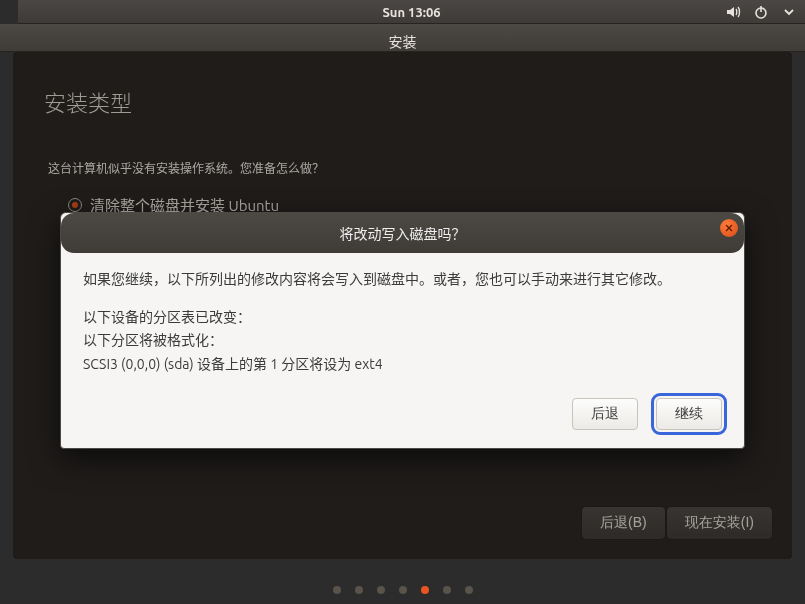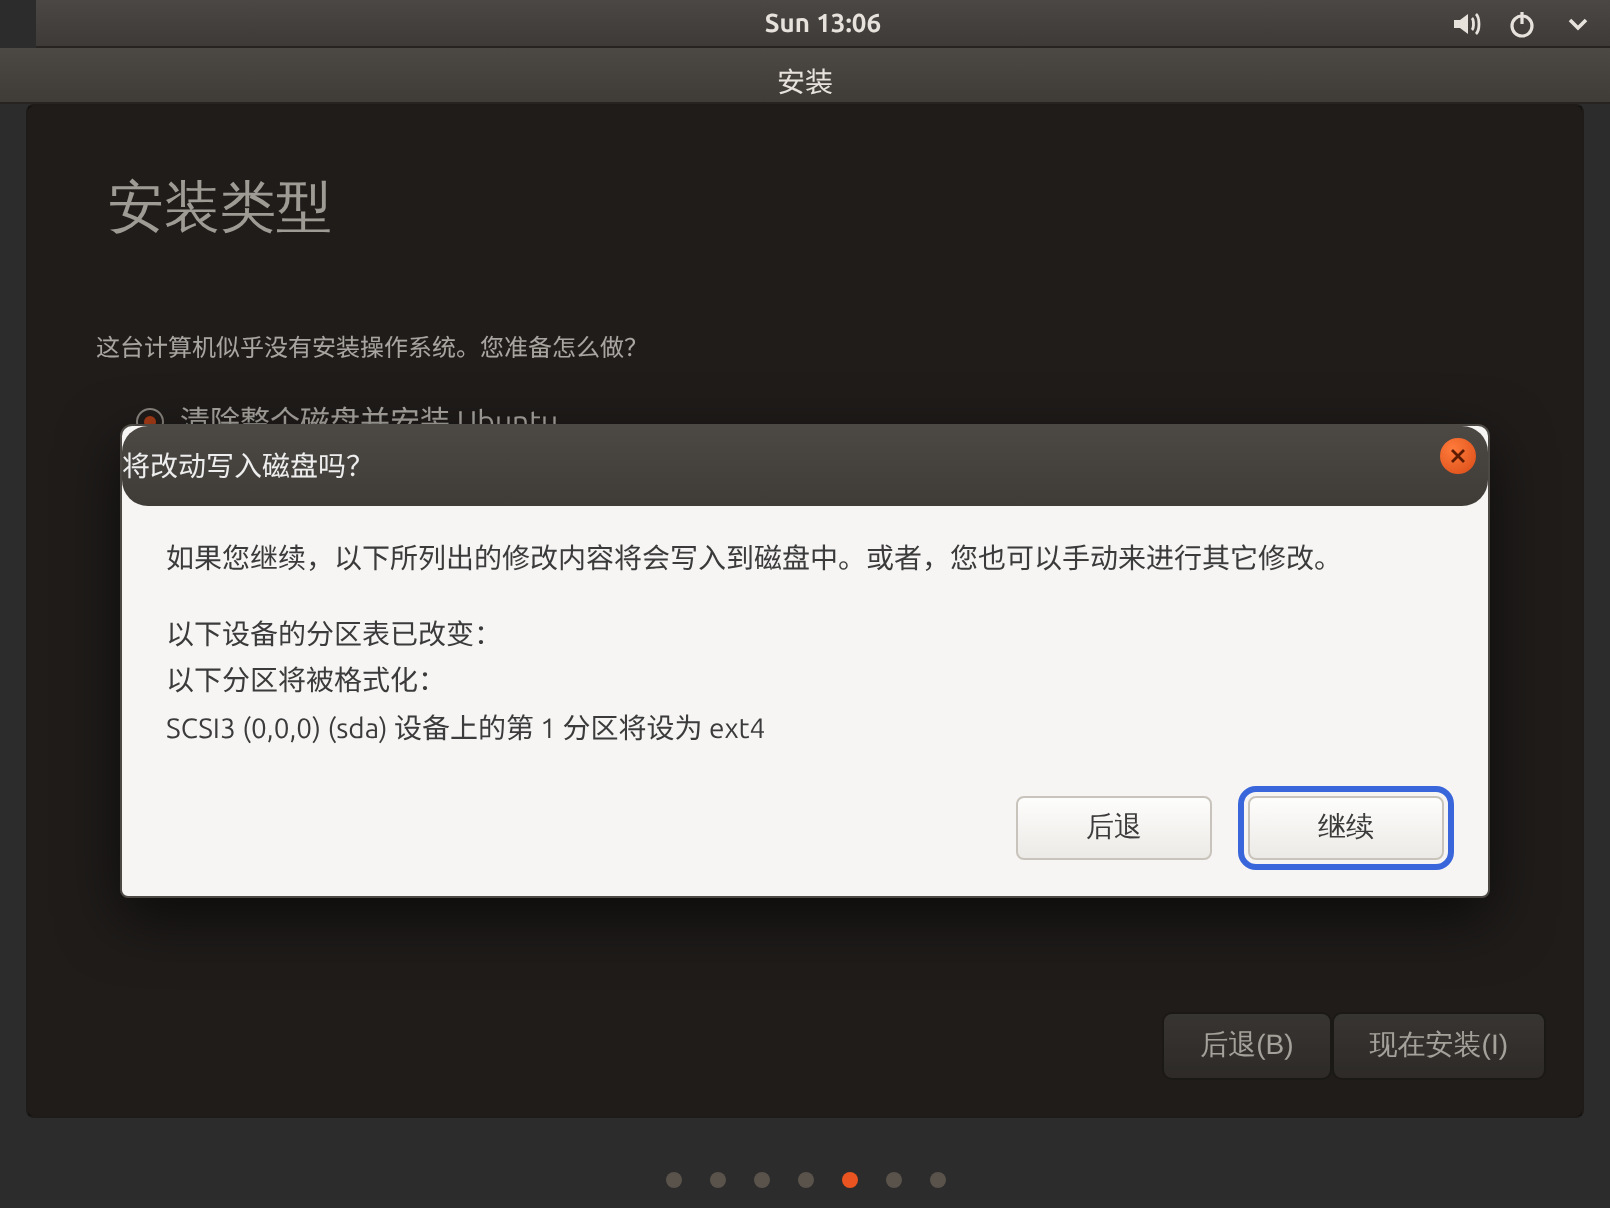--- a/index.html
+++ b/index.html
@@ -18,21 +18,21 @@
   
   .titlebar { position: absolute; top: 24px; left: 0; right: 0; height: 28px;
               background: linear-gradient(#4c4945,#3f3c38);
               color: #e7e2dc; font-size: 14px; display:flex; align-items:flex-end; justify-content:center;
               border-bottom:1px solid #262321;}
   
   
   .panel { position:absolute; top:52px; left:13px; right:13px; bottom:45px;
            background:#2c2825; border:1px solid #1e1b18; border-radius:4px; color:#eae6df;}
   .panel-inner { padding: 32px 20px 20px 20px; }
-  h1.page-title { font-size: 28px; font-weight: 300; color:#dcd6ce; margin-bottom: 42px; margin-left: 20px; font-family: Liberation Mono, monospace;}
+  h1.page-title { font-size: 22px; font-weight: 300; color:#dcd6ce; margin-bottom: 42px; margin-left: 10px;}
   .lead { font-size: 12px; margin-bottom: 18px; margin-left: 14px;}
   .options { margin-left: 34px; }
   .radio-row { display:flex; align-items:center; gap:8px; margin-bottom:6px; font-size:15px; }
   .radio { width:14px; height:14px; border-radius:50%; border:1.5px solid #bfb8af; display:inline-flex; align-items:center; justify-content:center;}
   .radio.checked::after{ content:""; width:6px; height:6px; border-radius:50%; background:#e95420;}
   .checkbox { width:14px; height:14px; border:1.5px solid #bfb8af; border-radius:2px;}
   .sub { color:#e95420; font-size:13px; margin-left:22px;}
 
   
   .panel-buttons { position:absolute; right:18px; bottom:18px; display:flex; gap:0;}
@@ -41,32 +41,32 @@
 
   
   .dim { position:absolute; inset:0; background:rgba(0,0,0,0.28); }
 
   
   .dialog { position:absolute; top:212px; left:60px; width:685px;
             background:#f6f5f4; border:1px solid #4c4945; border-radius:6px 6px 4px 4px;
             box-shadow:0 10px 30px rgba(0,0,0,0.6); color:#3b3b3b;
             overflow:hidden;}
   .dialog-titlebar{ height:40px; background:linear-gradient(#4c4945,#3f3c38);
-            color:#eee; font-size:14px; display:flex; align-items:center; 
+            color:#eee; font-size:14px; display:flex; align-items:center; justify-content:center;
             position:relative;border-radius:13px;}
   .dialog-close{ position:absolute; right:6px; top:6px; width:18px; height:18px; border-radius:50%;
             background:radial-gradient(circle at 35% 30%, #ff7b3b, #d94b16);
             display:flex; align-items:center; justify-content:center; color:#5b1b00;}
   .dialog-close svg{width:8px;height:8px;}
   .dialog-body{ padding:16px 22px 18px 22px; font-size:14px; line-height:1.55;}
   .dialog-body p{ margin-bottom:16px;}
   .dialog-body .tight{ margin-bottom:2px;}
   .dialog-actions{ display:flex; justify-content:flex-end; gap:18px; padding:0 22px 18px 0;}
   .btn{ background:linear-gradient(#fdfdfc,#eceae6); border:1px solid #c9c4bb; border-radius:4px;
-        padding:6px 34px; font-size:14px; color:#3b3b3b;}
+        padding:6px 18px; font-size:14px; color:#3b3b3b;}
   .btn.primary-ring{ outline:3px solid #3a66db; outline-offset:2px;}
   
   .dots{ position:absolute; left:0; right:0; bottom:10px; display:flex; justify-content:center; gap:14px;}
   .dot{ width:8px; height:8px; border-radius:50%; background:#5a534b;}
   .dot.active{ background:#e95420;}
 </style>
 </head>
 <body>
 
 <div class="menubar">

